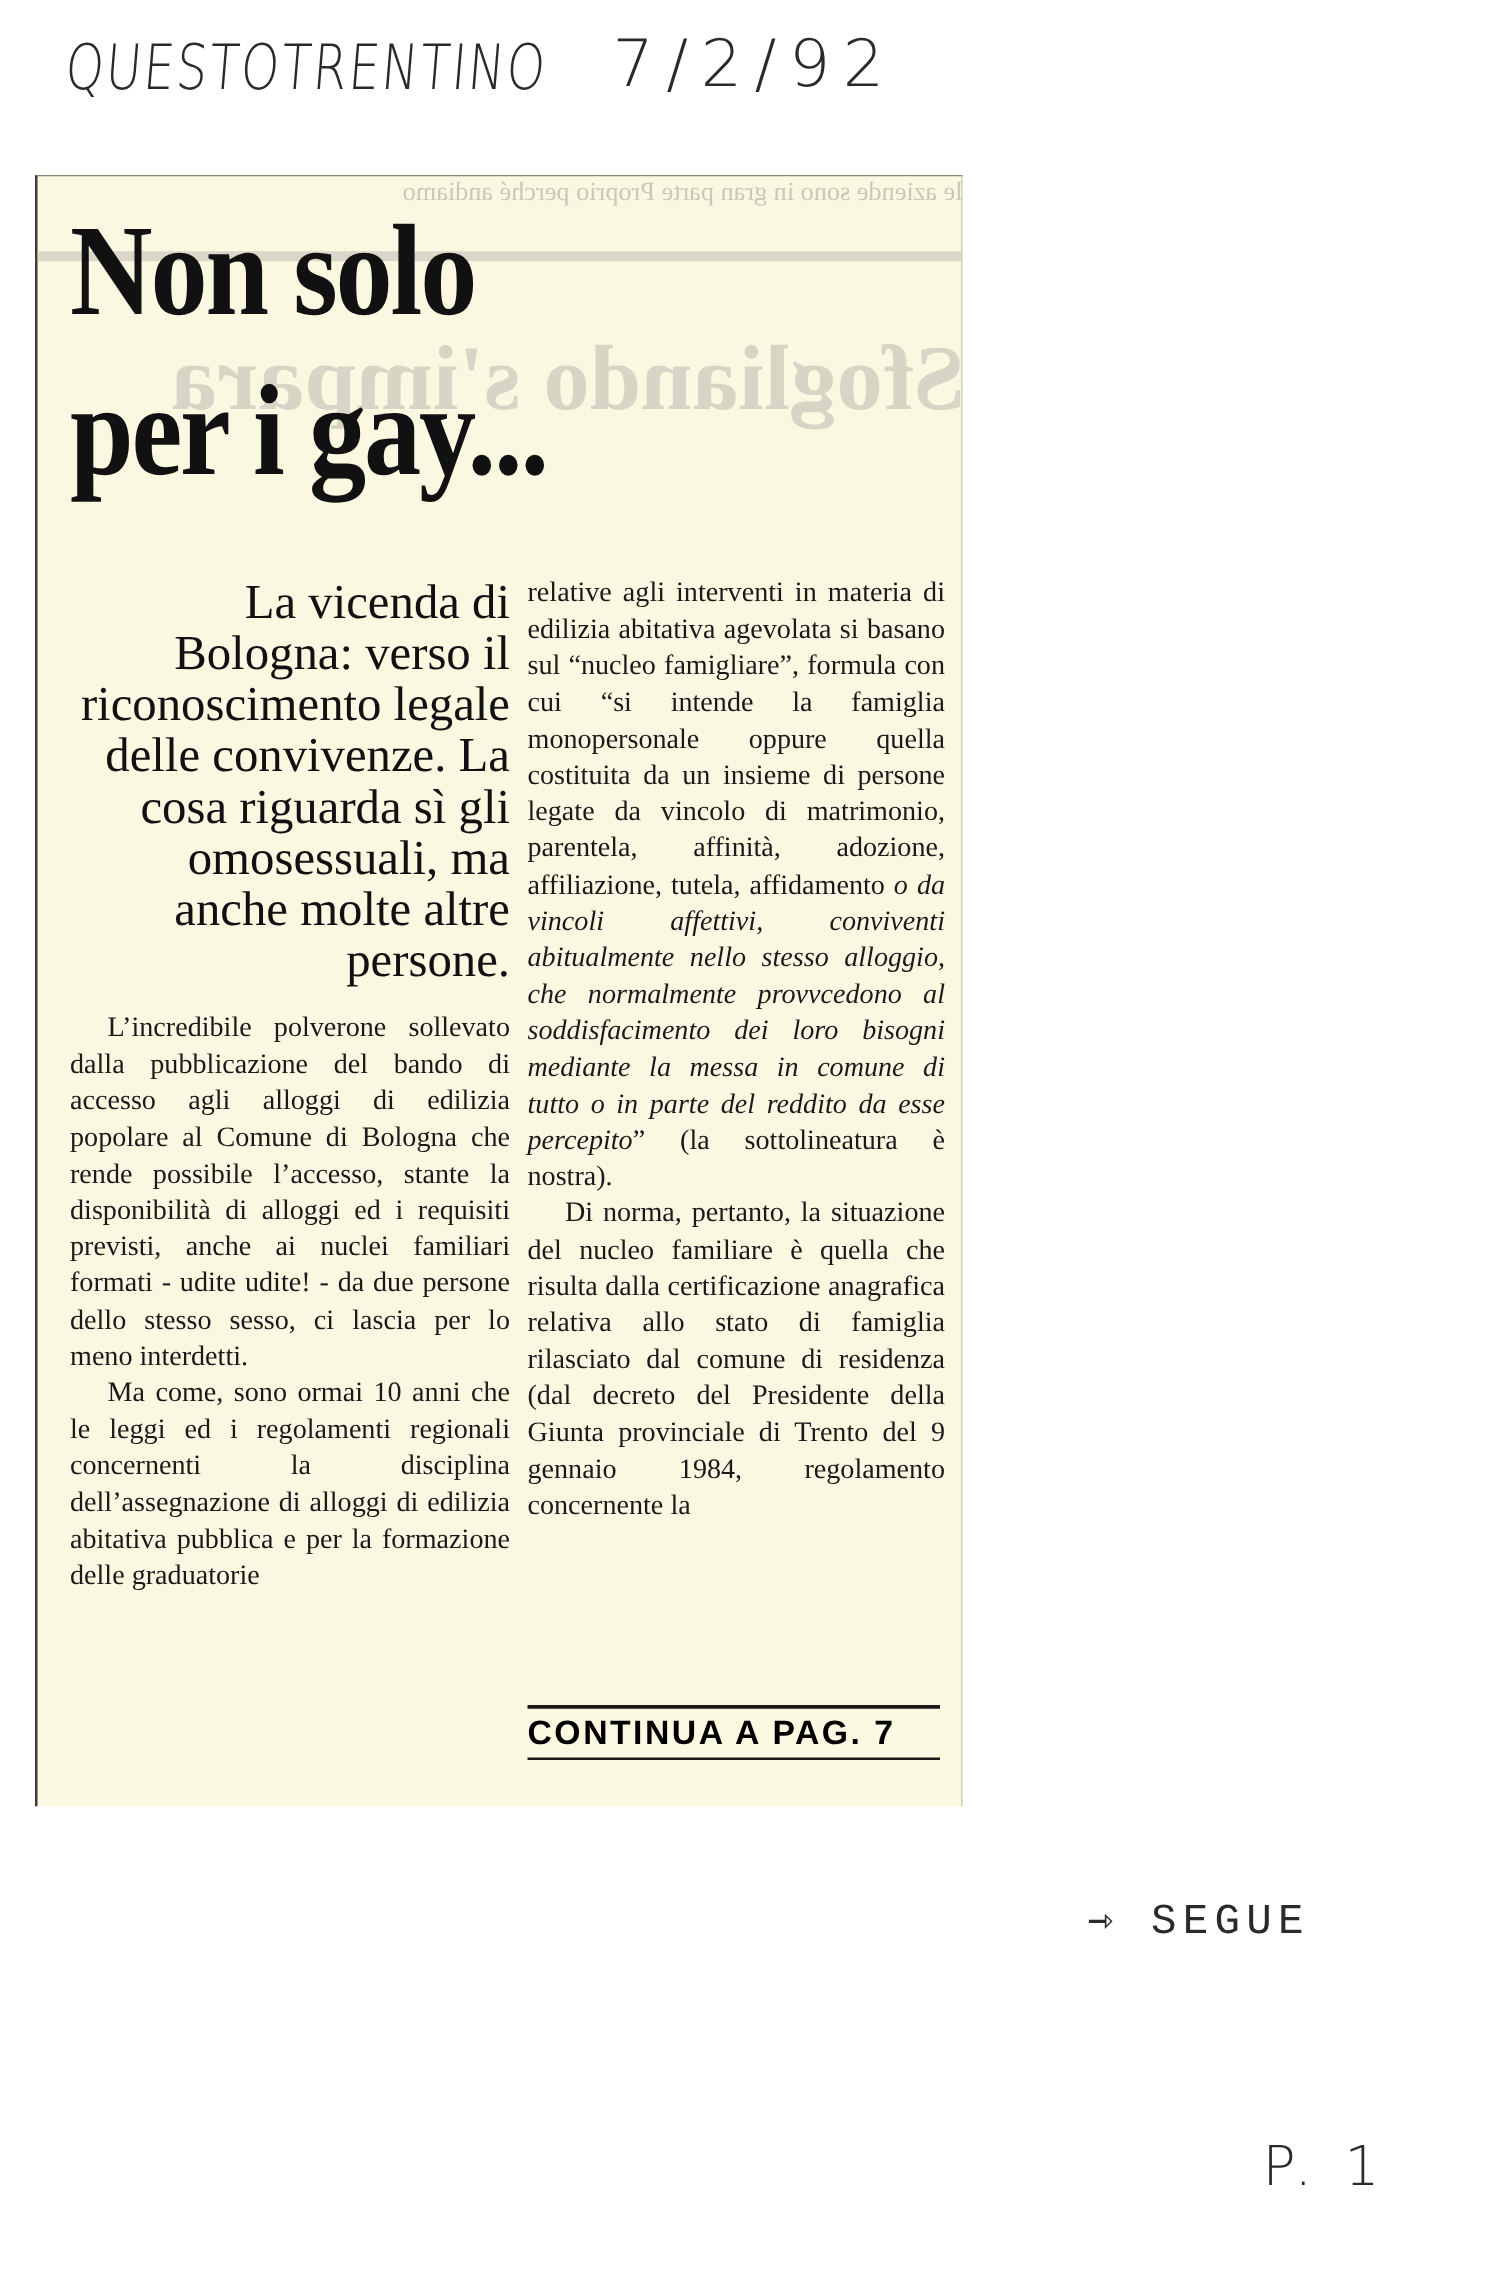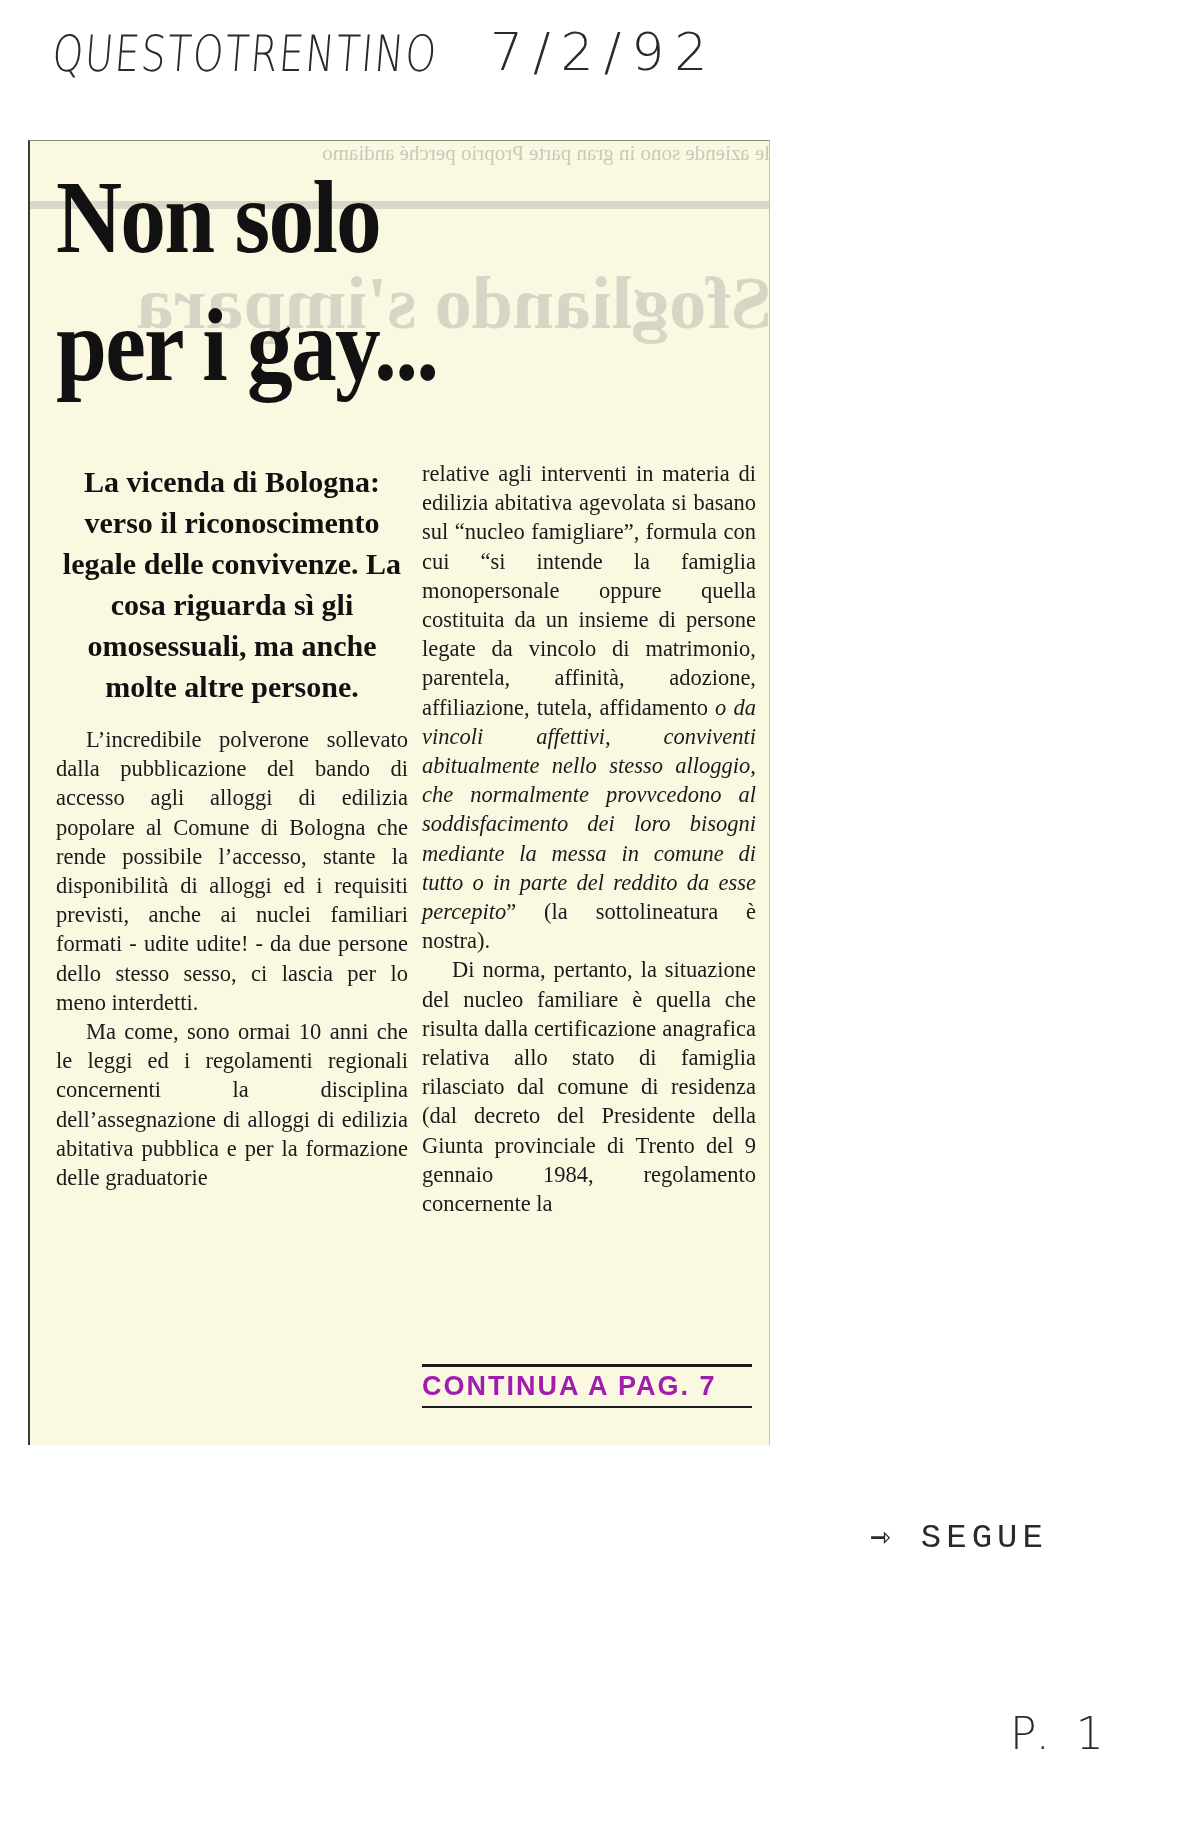--- a/index.html
+++ b/index.html
@@ -119,25 +119,25 @@
   .col-left {
     left: 26px;
     width: 352px;
   }
   .col-right {
     left: 392px;
     width: 334px;
     top: 318px;
   }
   .subhead {
-    font-weight: bold;
-    font-size: 30px;
+    font-weight: normal;
+    font-size: 39px;
     line-height: 41px;
     margin: 0 0 18px 0;
-    text-align: center;
+    text-align: right;
     color: #111;
   }
   .para {
     margin: 0;
     text-indent: 30px;
   }
   .para.noindent { text-indent: 0; }
   .col-left .para { font-size: 22.5px; }
   .it { }
   .bi { font-style: italic; font-weight: normal; }
@@ -147,21 +147,21 @@
     left: 392px;
     top: 1223px;
     width: 330px;
     border-top: 3px solid #1a1a1a;
     border-bottom: 2px solid #1a1a1a;
     font-family: "Liberation Sans", sans-serif;
     font-weight: bold;
     font-size: 27px;
     letter-spacing: 2px;
     padding: 4px 0 4px 0;
-    color: #a21caf;
+    color: #000000;
     white-space: nowrap;
     text-align: justify;
   }
 </style>
 </head>
 <body>
 
 <div class="handwritten" id="hw-header">QUESTOTRENTINO</div>
 <div class="handwritten" id="hw-date">7/2/92</div>
 

